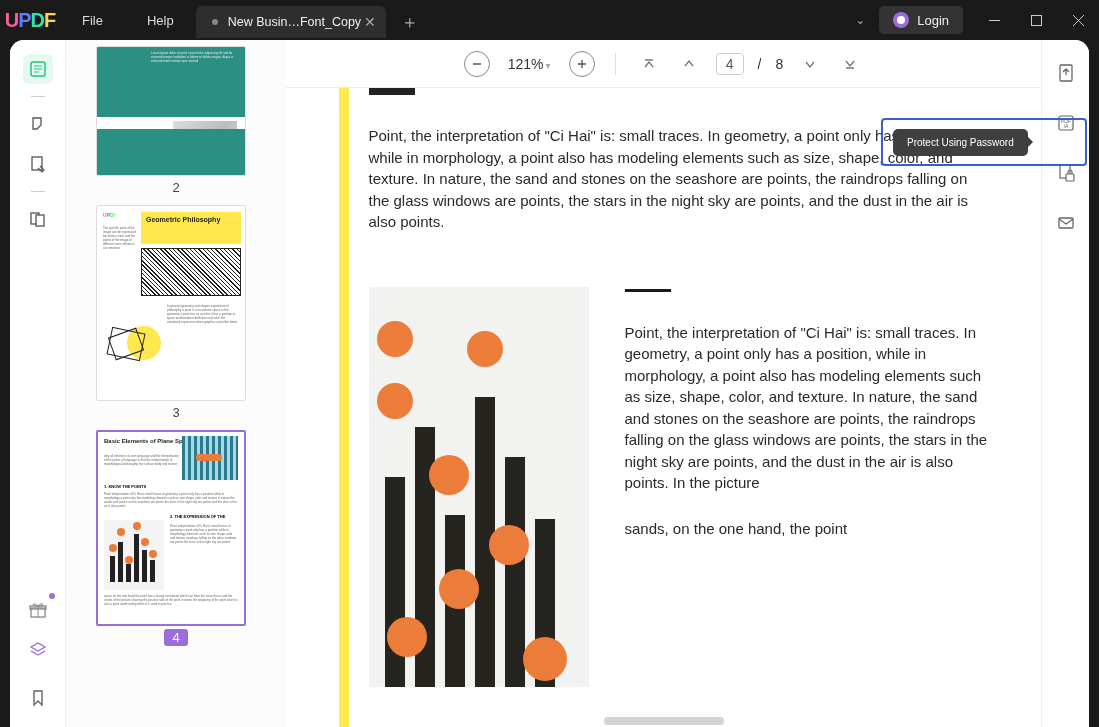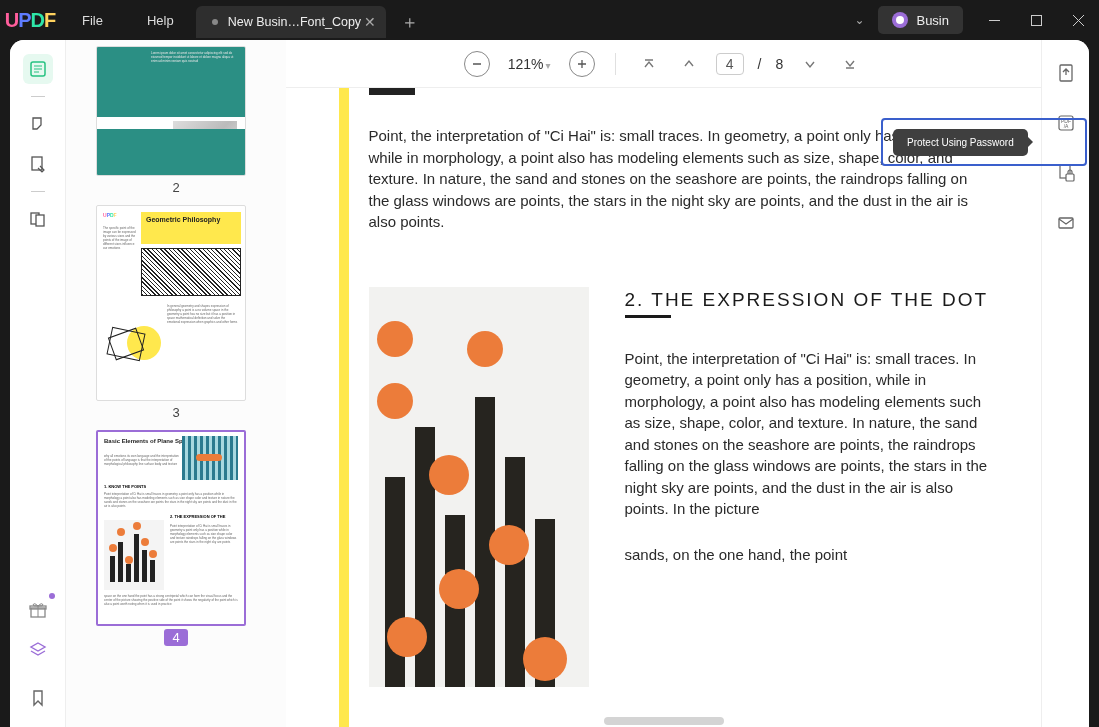--- a/index.html
+++ b/index.html
@@ -127,21 +127,21 @@
   <div class="tab">
     <div class="dot"></div>
     <span>New Busin…Font_Copy</span>
     <span class="tab-close">✕</span>
   </div>
   <div class="tab-add">＋</div>
   <div class="tb-spacer"></div>
   <div class="tb-chev">⌄</div>
   <div class="login-btn">
     <div class="login-avatar"></div>
-    <span>Busin</span>
+    <span>Login</span>
   </div>
   <div class="win-btn">
       <svg viewBox="0 0 11 11">
         <line x1="0" y1="5.5" x2="11" y2="5.5" stroke="currentColor" stroke-width="1"></line>
       </svg>
     </div>
   <div class="win-btn">
       <svg viewBox="0 0 11 11">
         <rect x="0.5" y="0.5" width="10" height="10" fill="none" stroke="currentColor" stroke-width="1"></rect>
       </svg>
@@ -317,21 +317,20 @@
             <div class="dot ad1"></div>
               <div class="dot ad2"></div>
               <div class="dot ad3"></div>
               <div class="dot ad4"></div>
               <div class="dot ad5"></div>
               <div class="dot ad6"></div>
               <div class="dot ad7"></div>
               <div class="dot ad8"></div>
           </div>
           <div class="col2">
-            <div class="h2">2. THE EXPRESSION OF THE DOT</div>
             <div class="h2-rule"></div>
             <div class="p2">Point, the interpretation of "Ci Hai" is: small traces. In geometry, a point only has a position, while in morphology, a point also has modeling elements such as size, shape, color, and texture. In nature, the sand and stones on the seashore are points, the raindrops falling on the glass windows are points, the stars in the night sky are points, and the dust in the air is also points. In the picture</div>
             <div class="p3">
               <span>sands, on the one hand, the point</span><br>
             </div>
           </div>
         </div>
       </div>
     </div>
     <div class="hscroll"></div>

